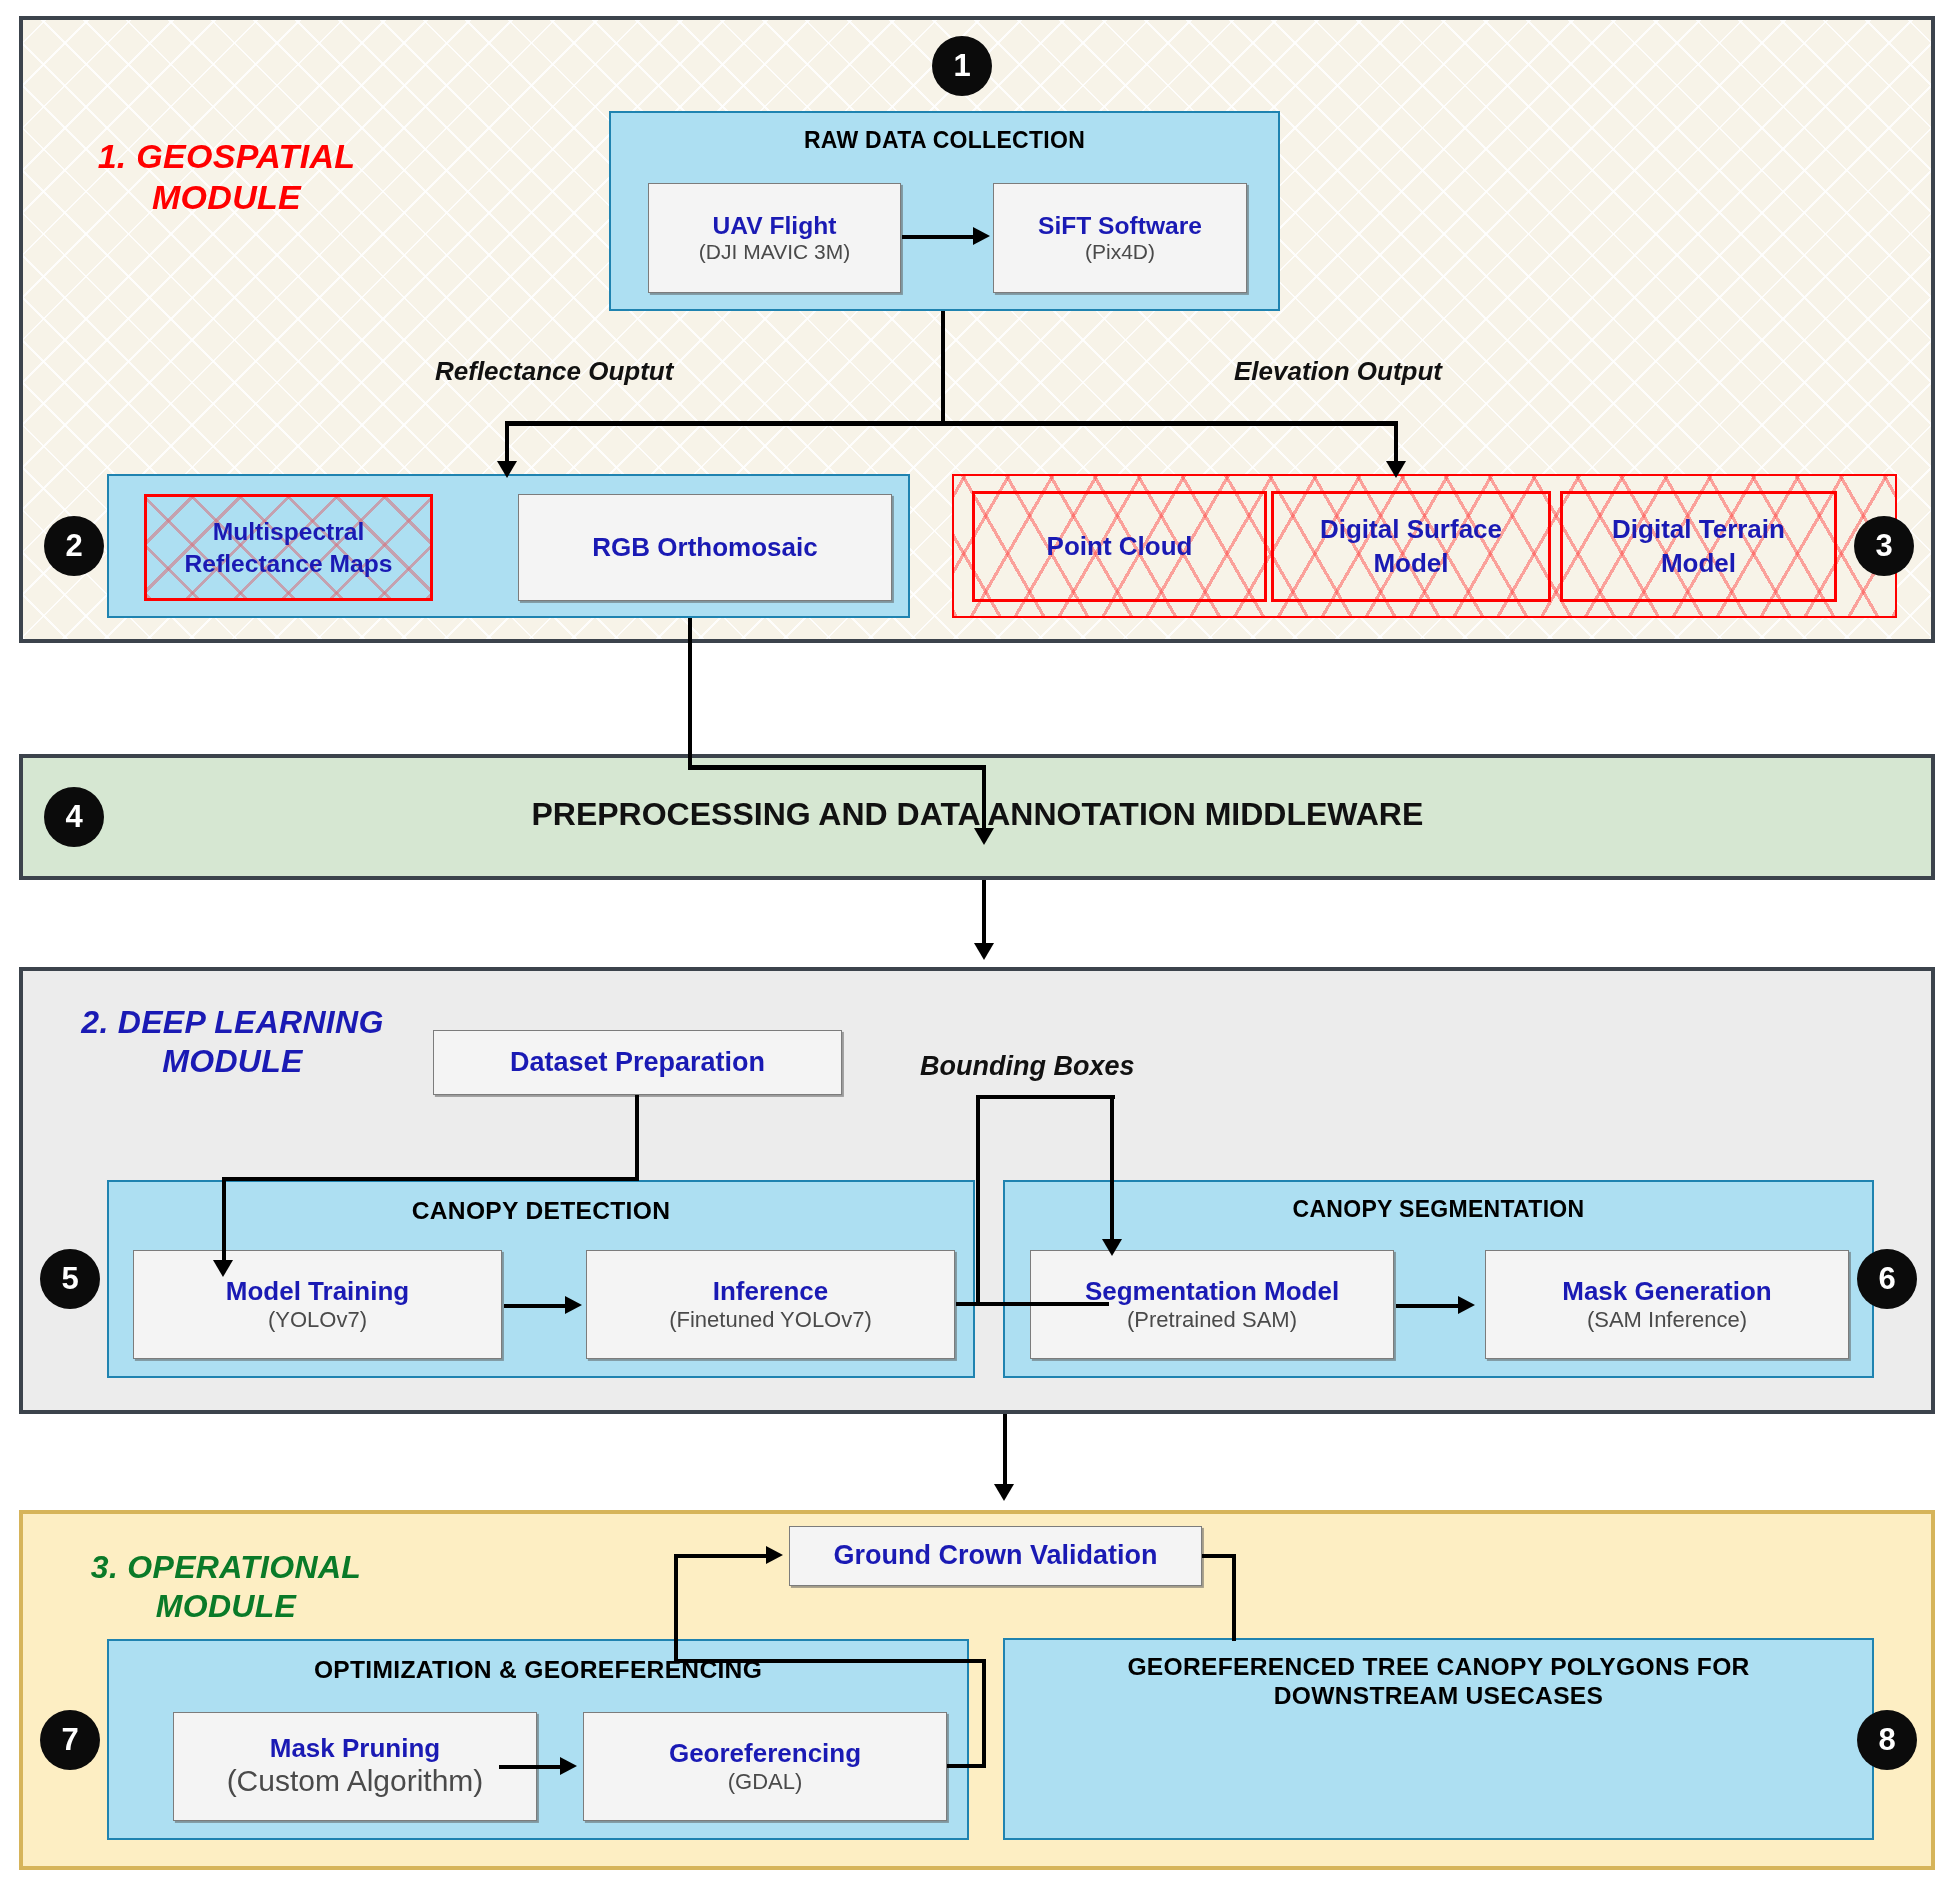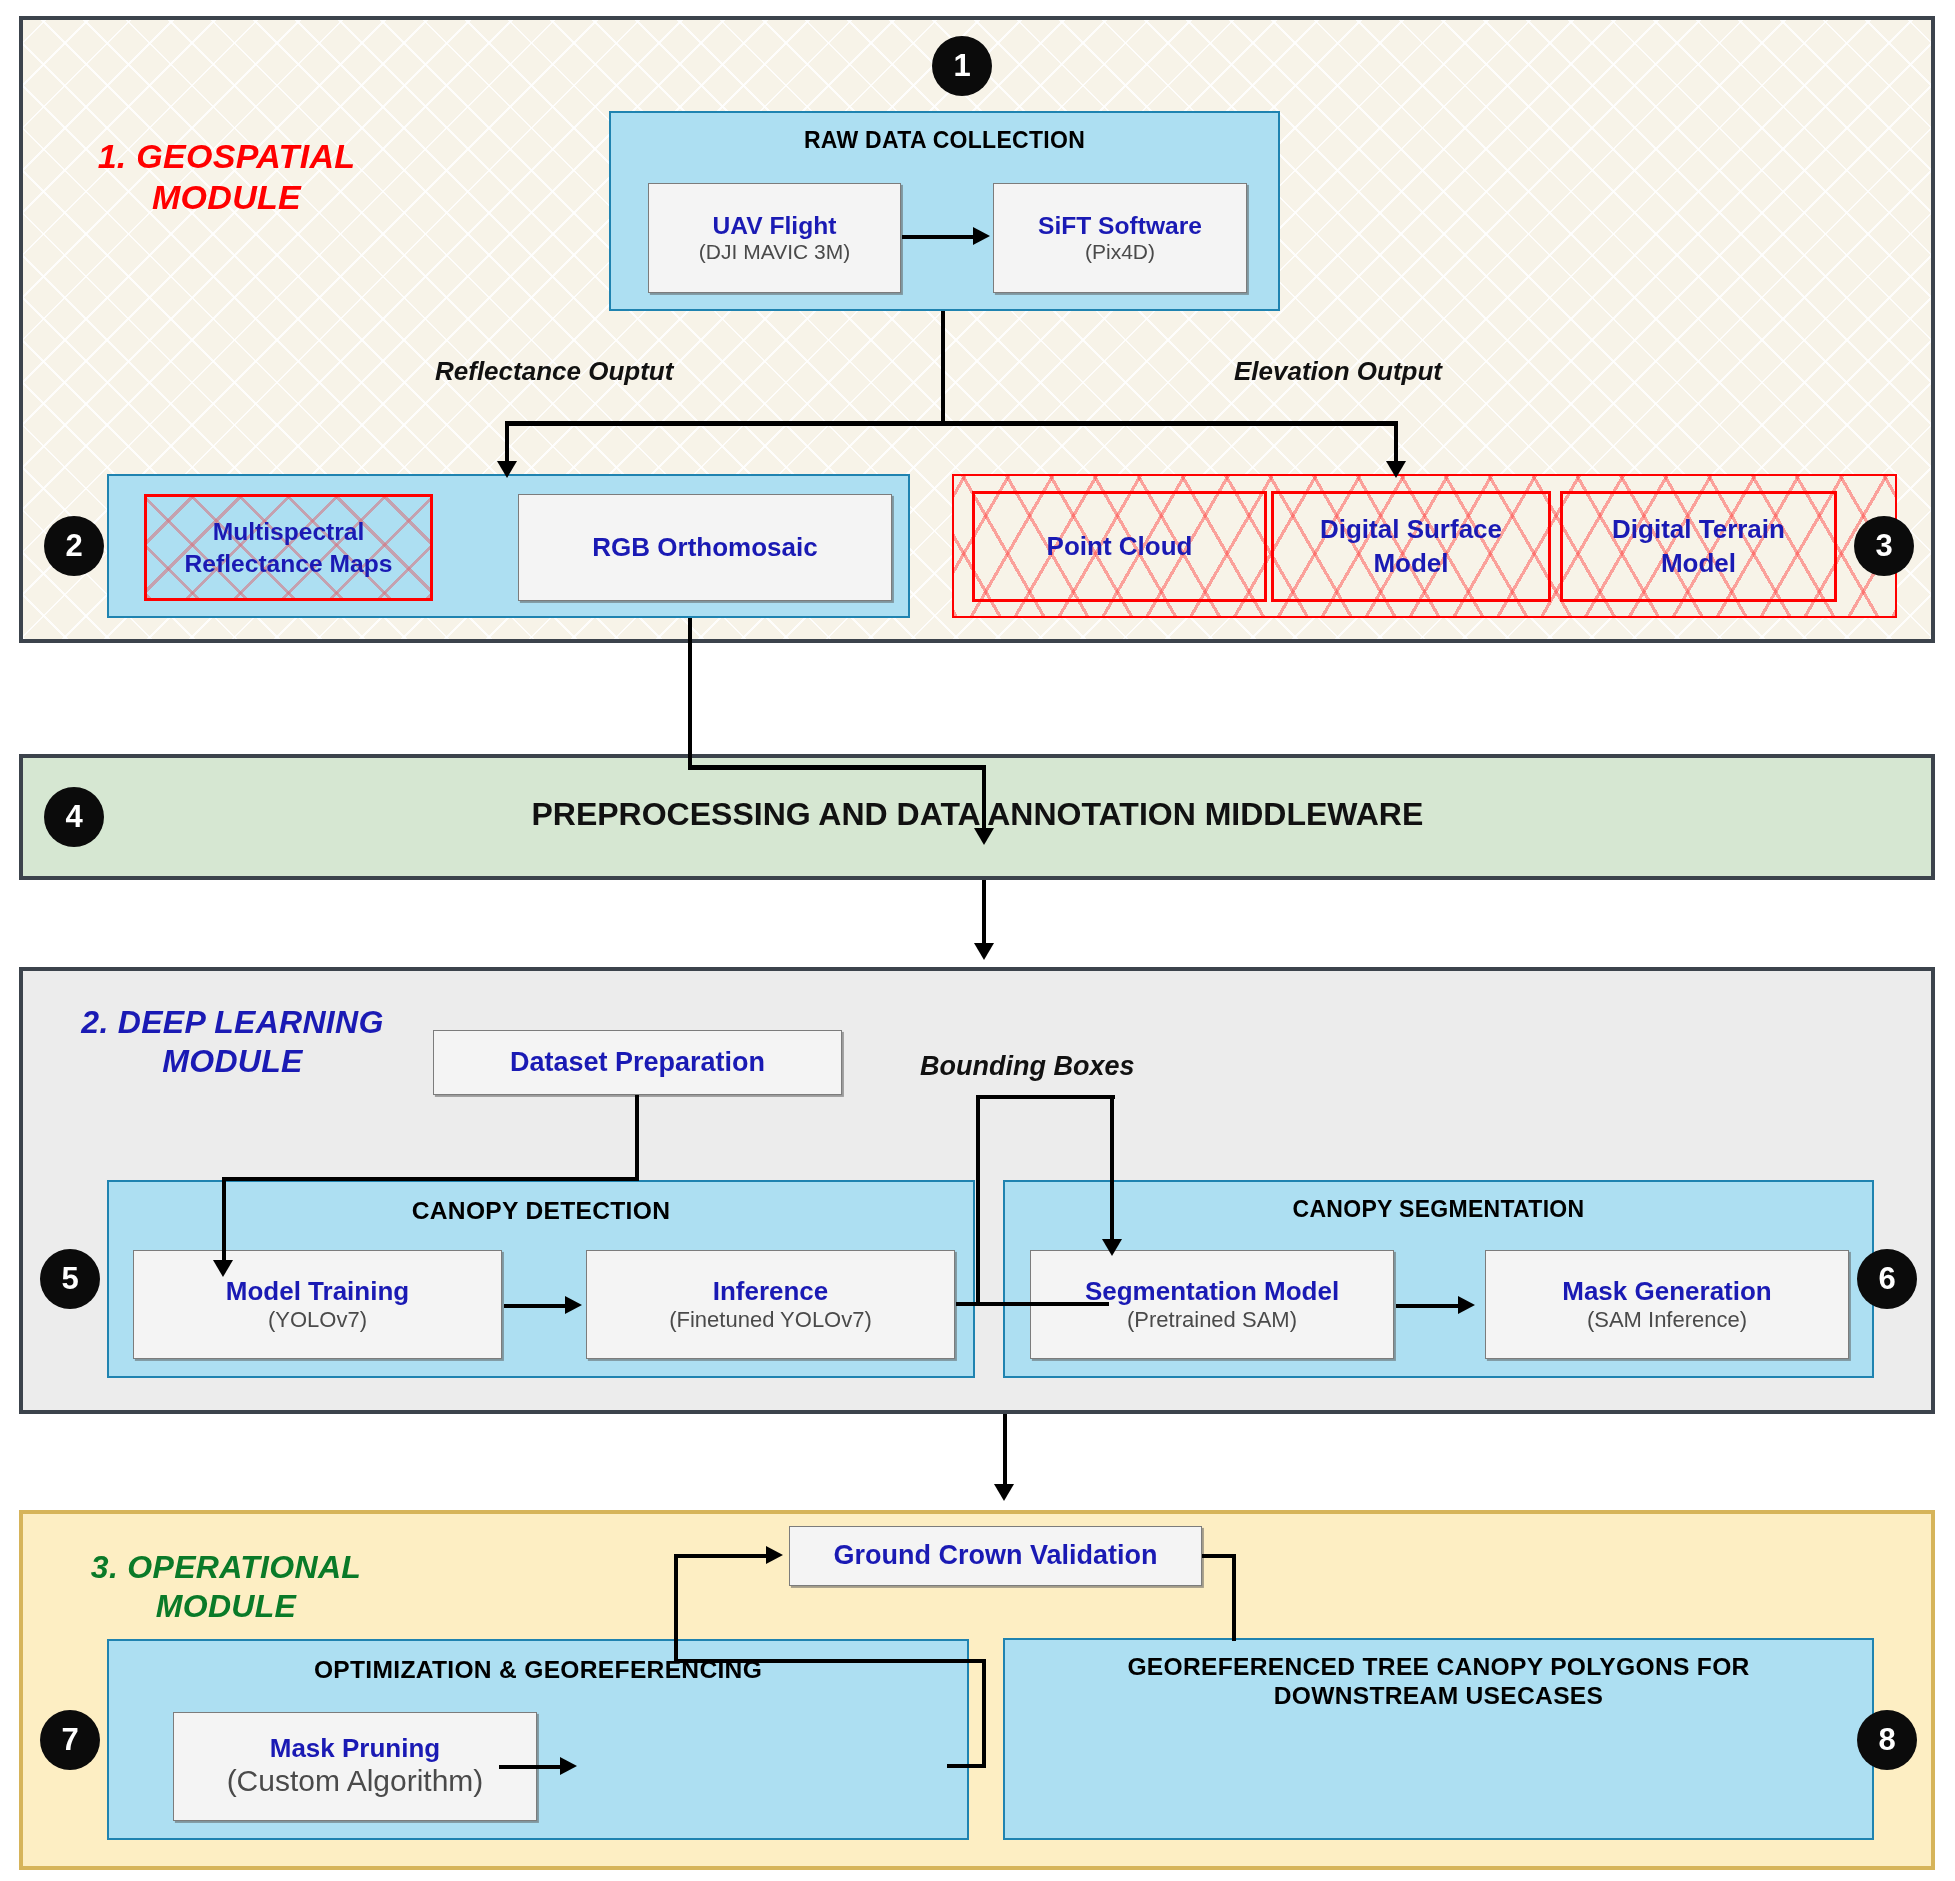--- a/index.html
+++ b/index.html
@@ -208,20 +208,24 @@
     <div class="t1" style="font-size:27px;">Ground Crown Validation</div>
   </div>
 
   <div class="group" style="left:107px;top:1639px;width:862px;height:201px;">
     <div class="group-hdr" style="top:14.3px;font-size:24.6px;">OPTIMIZATION &amp; GEOREFERENCING</div>
   </div>
   <div class="node" style="left:133px;top:1712px;width:364px;height:109px;margin-left:40px;">
     <div class="t1" style="font-size:26px;">Mask Pruning</div>
     <div class="t2" style="font-size:30px;">(Custom Algorithm)</div>
   </div>
+  <div class="node" style="left:583px;top:1712px;width:364px;height:109px;">
+    <div class="t1" style="font-size:26px;">Georeferencing</div>
+    <div class="t2" style="font-size:22px;">(GDAL)</div>
+  </div>
   <div class="ln" style="left:499px;top:1765px;width:62px;height:3.9px;"></div>
   <div class="arrow-r" style="left:560px;top:1757px;"></div>
 
   <div class="ln" style="left:947px;top:1764px;width:39px;height:3.9px;"></div>
   <div class="ln" style="left:982px;top:1659px;width:3.9px;height:109px;"></div>
   <div class="ln" style="left:674px;top:1659px;width:312px;height:3.9px;"></div>
   <div class="ln" style="left:674px;top:1555px;width:3.9px;height:108px;"></div>
   <div class="ln" style="left:674px;top:1554px;width:97px;height:3.9px;"></div>
   <div class="arrow-r" style="left:766px;top:1546px;"></div>
 

